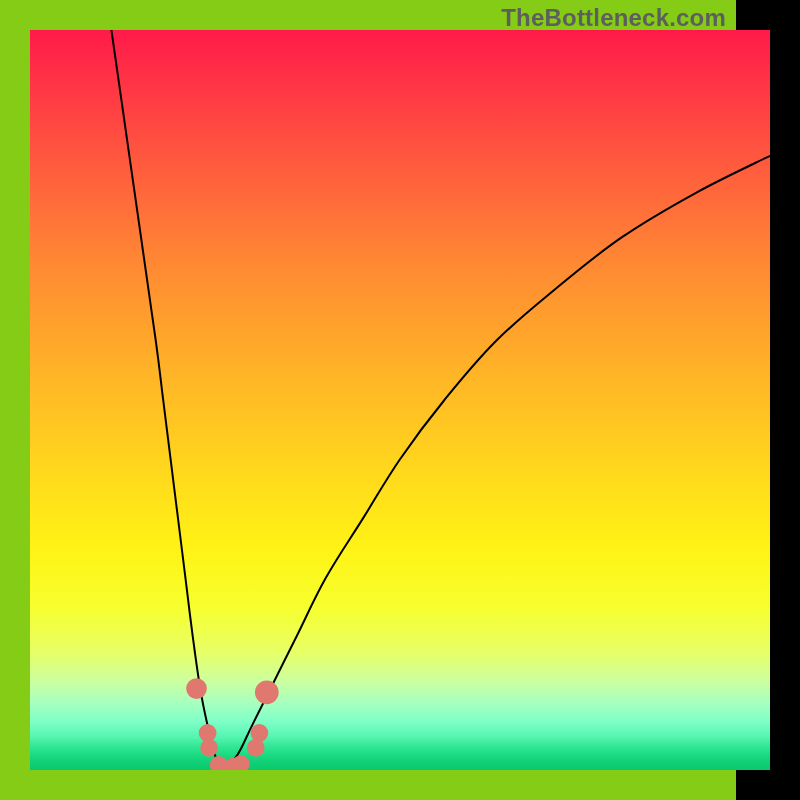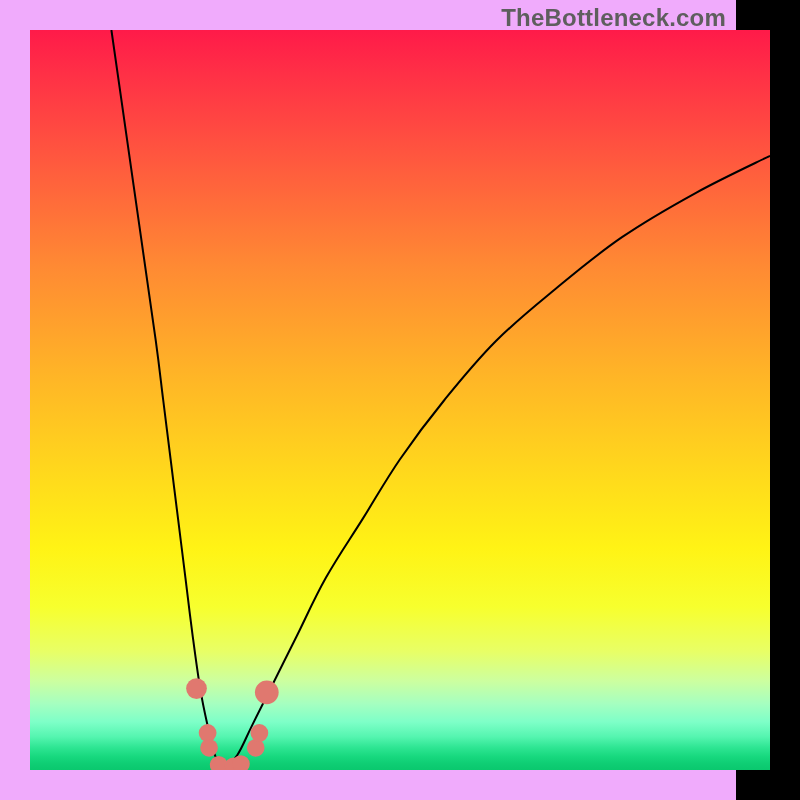--- a/index.html
+++ b/index.html
@@ -6,21 +6,21 @@
     margin: 0;
     padding: 0;
     width: 800px;
     height: 800px;
     background: #000;
     overflow: hidden;
   }
   .outer {
     width: 736px;
     height: 800px;
-    background: #f0abfc;
+    background: #84cc16;
     position: relative;
   }
   .plot {
     position: absolute;
     left: 30px;
     top: 30px;
     width: 740px;
     height: 740px;
     background: linear-gradient(to bottom,
       #ff1a49 0%,

